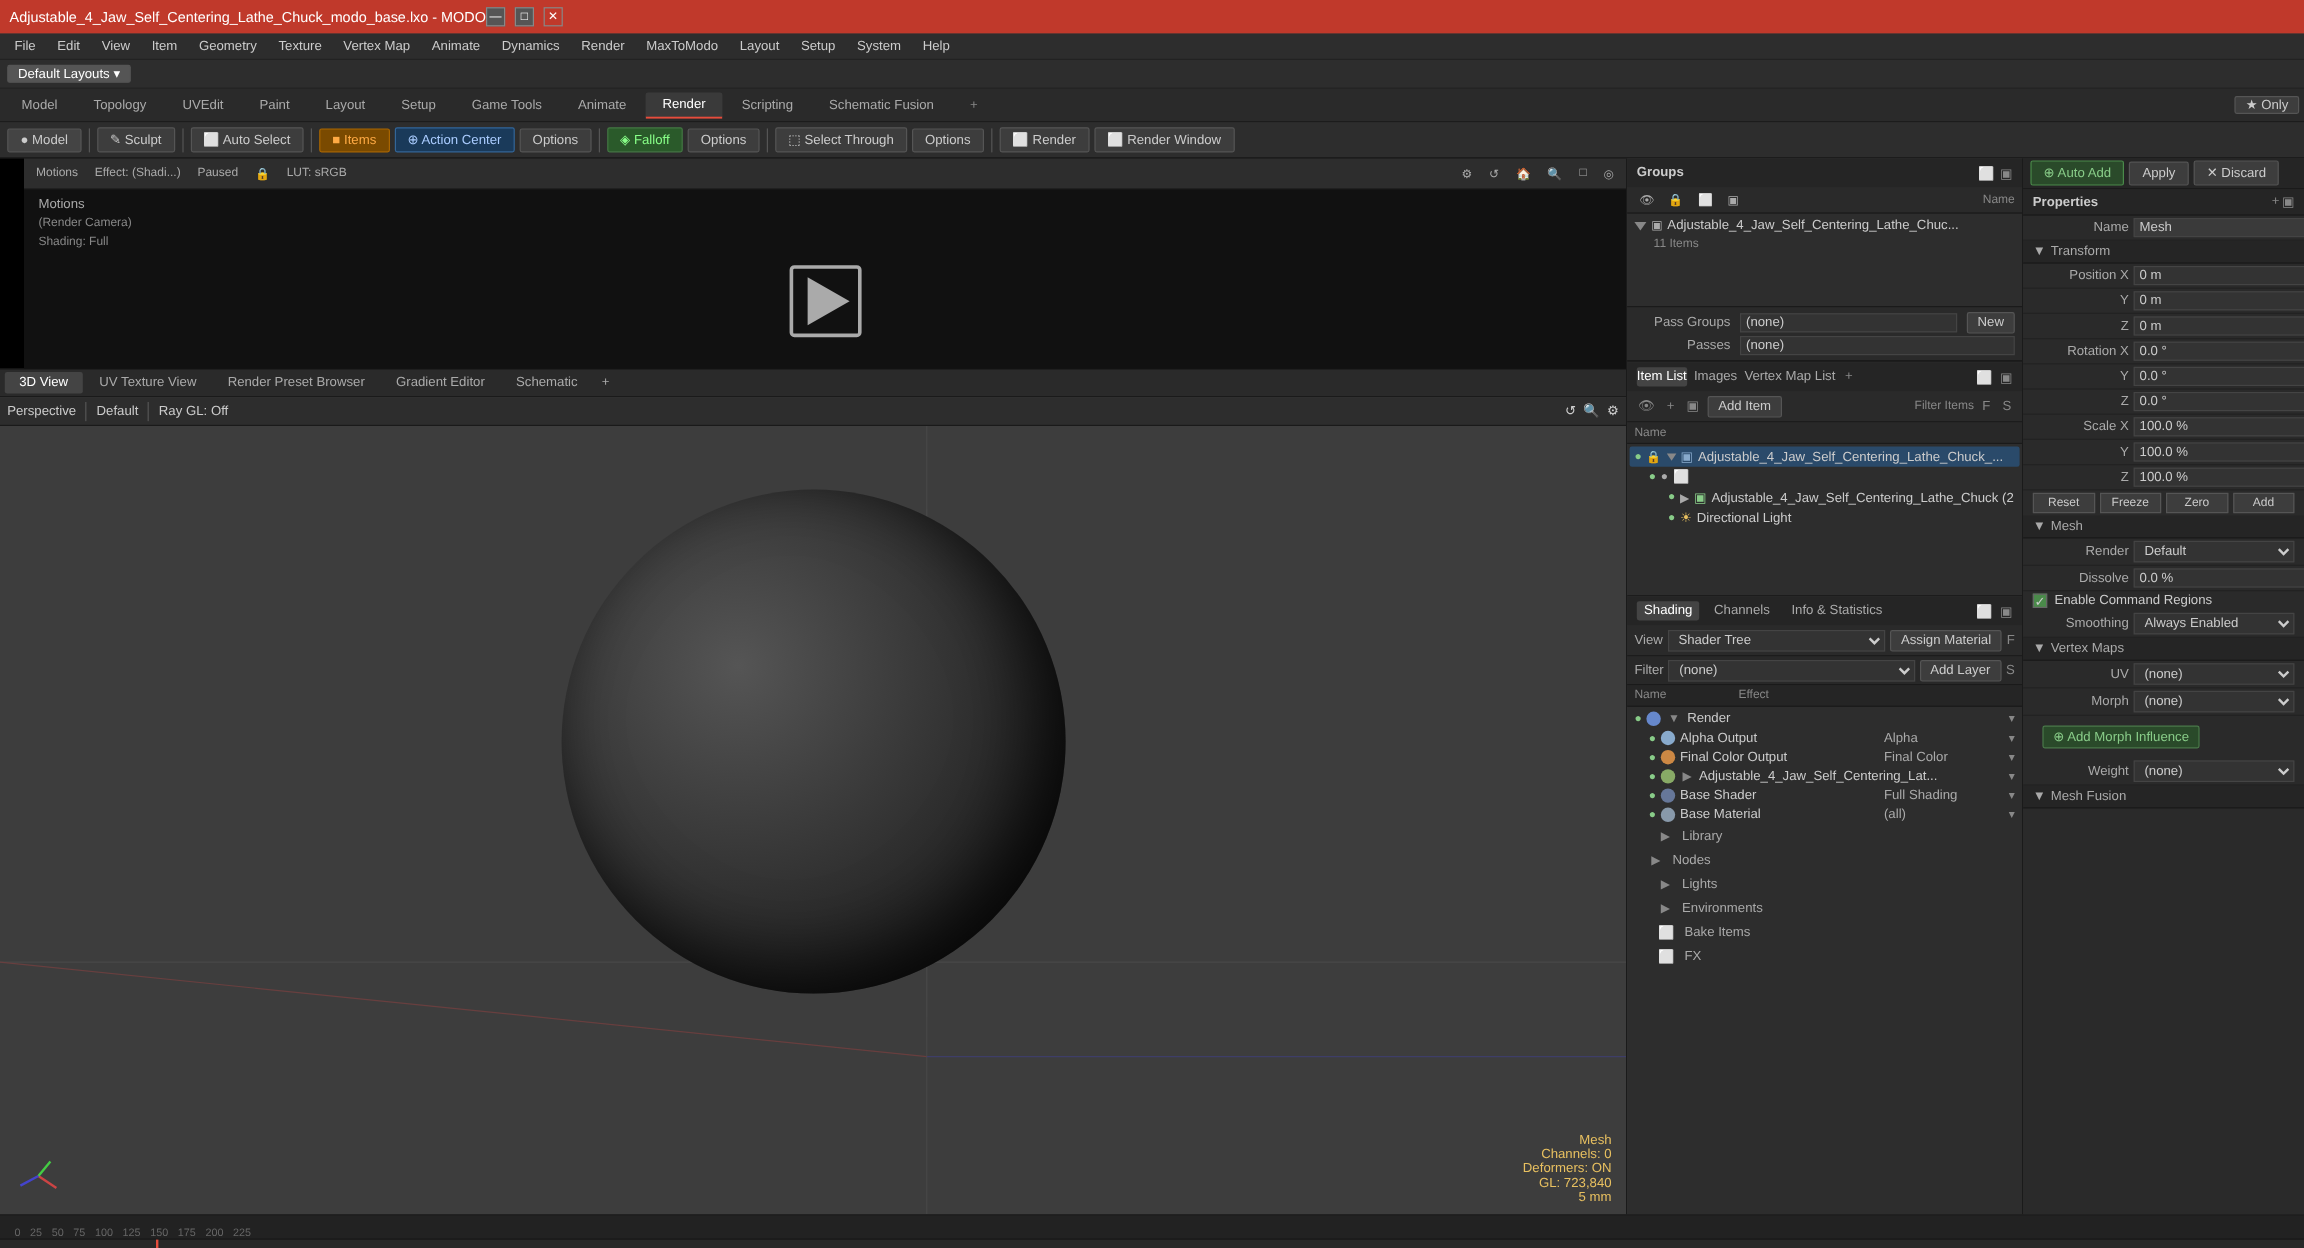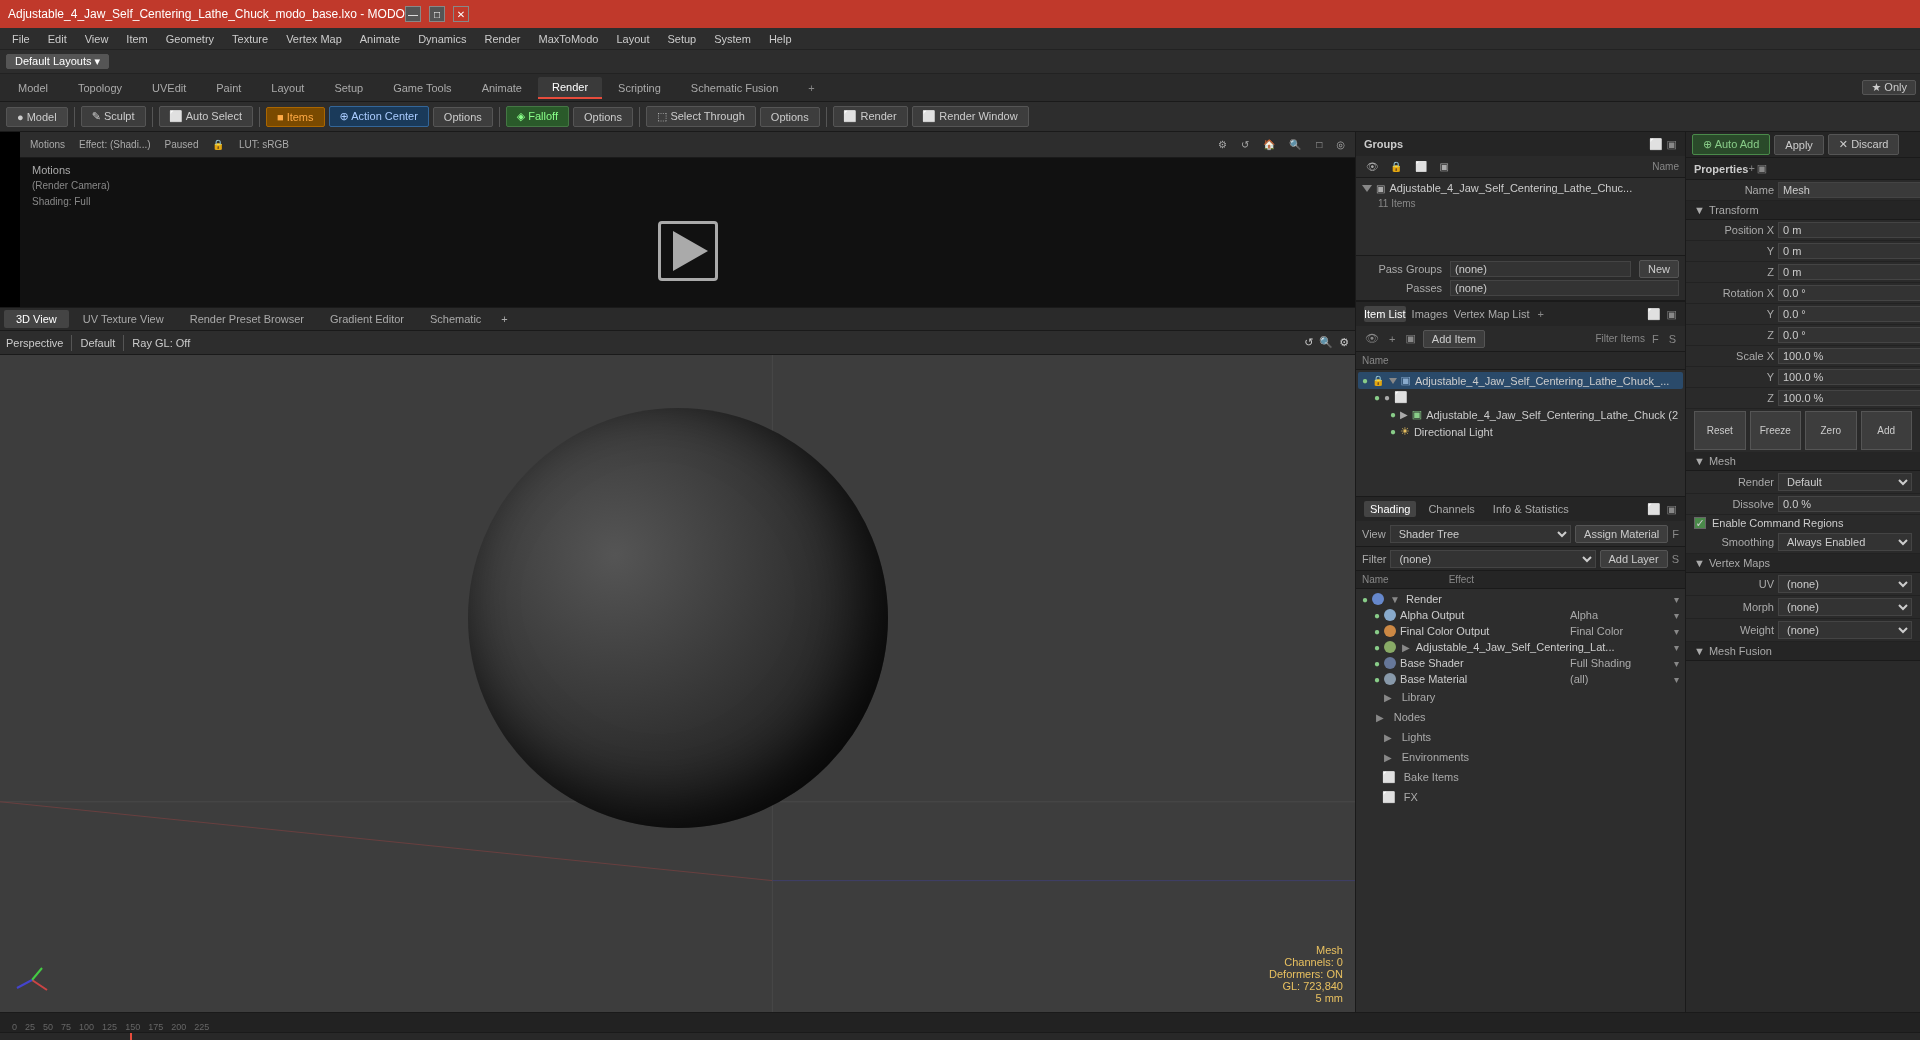--- a/index.html
+++ b/index.html
@@ -439,21 +439,21 @@
       font-size: 11px; padding: 1px 4px;
     }
     .prop-value.editable { background: #3a3a3a; }
     .prop-row-actions {
       display: flex;
       padding: 2px 8px;
       gap: 4px;
     }
     .prop-action-btn {
       flex: 1; background: #3d3d3d; border: 1px solid #555; color: #ccc;
-      font-size: 10px; padding: 13px 4px; cursor: pointer; text-align: center;
+      font-size: 10px; padding: 2px 4px; cursor: pointer; text-align: center;
     }
     .prop-checkbox-row {
       display: flex;
       align-items: center;
       padding: 2px 8px;
       gap: 6px;
     }
     .prop-checkbox { width: 12px; height: 12px; border: 1px solid #666; display: flex; align-items: center; justify-content: center; }
     .prop-checkbox.checked { background: #4a8a4a; }
     .prop-select {
@@ -863,21 +863,21 @@
   </div>
 
   <div id="properties-panel">
 
     <div style="background:#252525;height:26px;display:flex;align-items:center;padding:0 6px;gap:4px;border-bottom:1px solid #1a1a1a;">
       <button class="toolbar-btn" style="background:#2a4a2a;border-color:#4a8a4a;color:#88cc88;">⊕ Auto Add</button>
       <button class="toolbar-btn">Apply</button>
       <button class="toolbar-btn">✕ Discard</button>
     </div>
 
-    <div style="background:#252525;height:22px;display:flex;align-items:center;padding:0 8px;border-bottom:1px solid #1a1a1a;">
+    <div style="background:#252525;height:22px;display:flex;align-items:center;padding:0 8px;justify-content:space-between;border-bottom:1px solid #1a1a1a;">
       <span style="color:#ccc;font-size:11px;font-weight:bold;">Properties</span>
       <div style="display:flex;gap:2px;">
         <span style="color:#888;cursor:pointer;font-size:11px;">+</span>
         <span style="color:#888;cursor:pointer;font-size:11px;">▣</span>
       </div>
     </div>
 
     <div class="prop-row">
       <span class="prop-label">Name</span>
       <input class="prop-value editable" value="Mesh" style="flex: 1 1 0%;">
@@ -967,20 +967,23 @@
       <span class="prop-label">UV</span>
       <select class="prop-select">
         <option>(none)</option>
       </select>
     </div>
     <div class="prop-row">
       <span class="prop-label">Morph</span>
       <select class="prop-select">
         <option>(none)</option>
       </select>
+    </div>
+    <div style="padding:4px 8px;">
+      <button class="morph-btn">⊕ Add Morph Influence</button>
     </div>
     <div class="prop-row">
       <span class="prop-label">Weight</span>
       <select class="prop-select">
         <option>(none)</option>
       </select>
     </div>
 
     <div class="prop-group-header">
       <span>▼</span>

